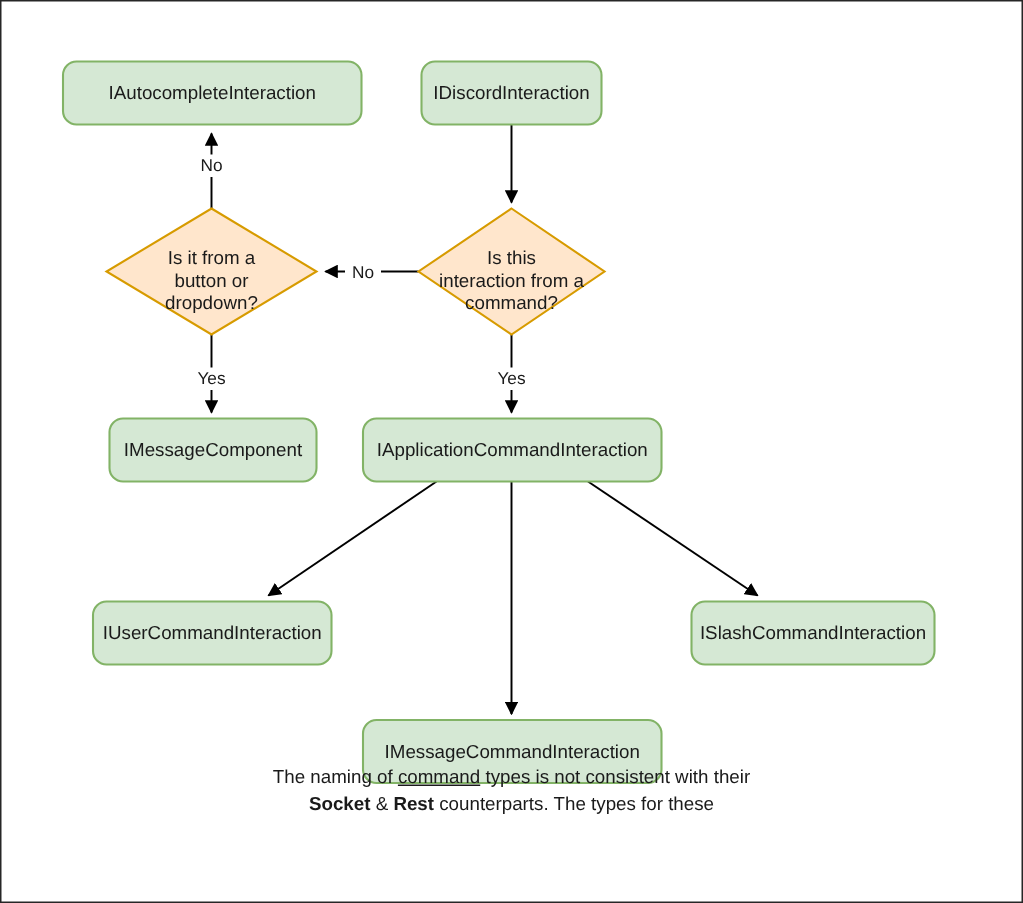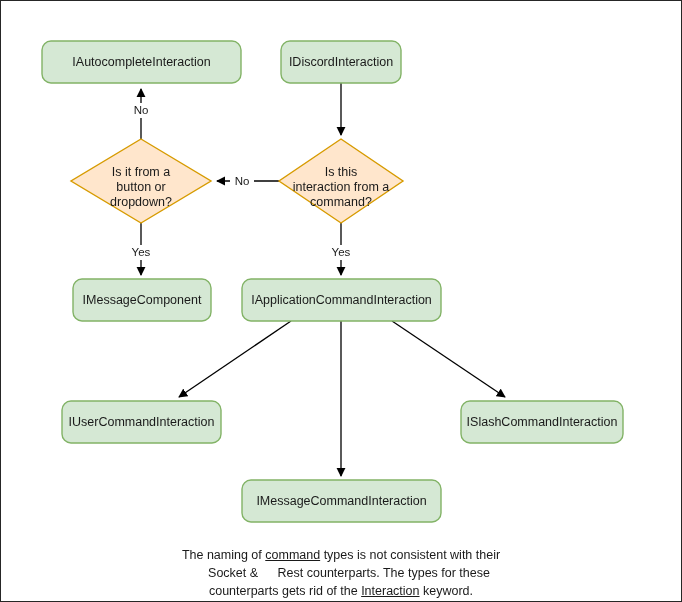--- a/index.html
+++ b/index.html
@@ -50,29 +50,29 @@
   }
   .edge-line {
     stroke: #000000;
     stroke-width: 1.3;
     fill: none;
   }
   .caption {
     position: absolute;
     left: 0;
     right: 0;
-    top: 545px;
+    top: 508px;
     text-align: center;
     font-family: "Liberation Sans", sans-serif;
     font-size: 12.5px;
     line-height: 18px;
     color: #1a1a1a;
   }
   .caption u { text-decoration: underline; }
-  .caption b { font-weight: normal; margin-left: 16px; }
+  .caption b { font-weight: bold; }
 </style>
 </head>
 <body>
 
 <div id="canvas">
 
   <svg id="diagram-svg" viewBox="0 0 682 602">
     <defs>
       <marker id="arrow" viewBox="0 0 10 10" refX="9" refY="5" markerWidth="7" markerHeight="7" orient="auto-start-reverse">
         <path d="M 0 0 L 10 5 L 0 10 z" fill="#000000"></path>
@@ -171,16 +171,15 @@
       <g>
         <rect x="241" y="479" width="199" height="42" rx="9" ry="9" fill="#d5e8d4" stroke="#82b366" stroke-width="1.4"></rect>
         <text class="node-label" x="340.5" y="501">IMessageCommandInteraction</text>
       </g>
     </g>
   </svg>
 
   <div class="caption">
     <div><span>The naming of </span><u>command</u><span> types is not consistent with their</span></div>
     <div><b>Socket</b><span> &amp; </span><b>Rest</b><span> counterparts. The types for these</span></div>
-    <div><span>counterparts gets rid of the </span><u>Interaction</u><span> keyword.</span></div>
   </div>
 
 </div>
 
 </body></html>

